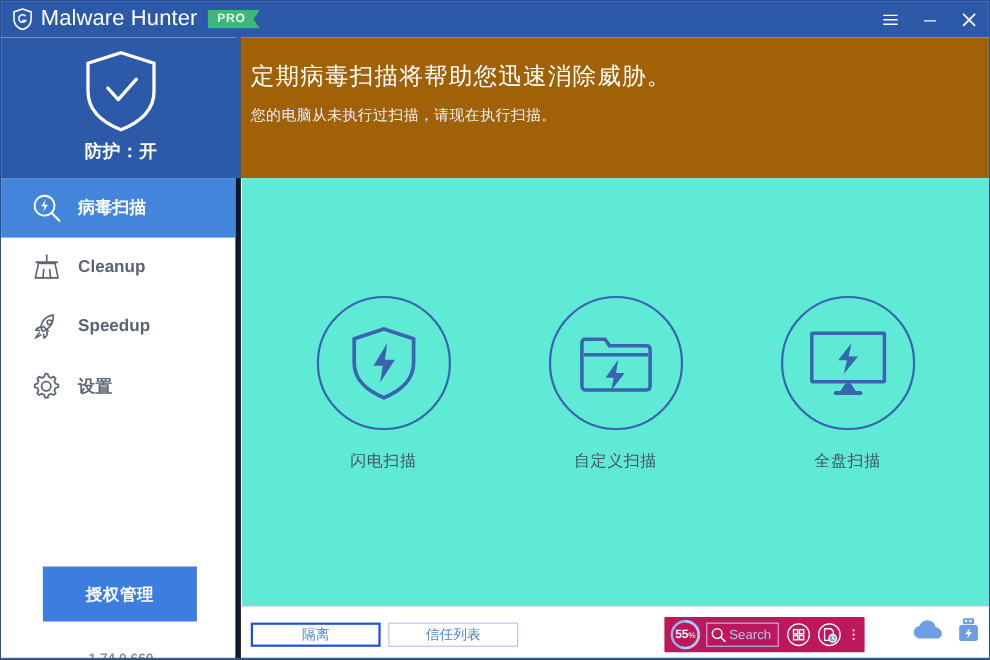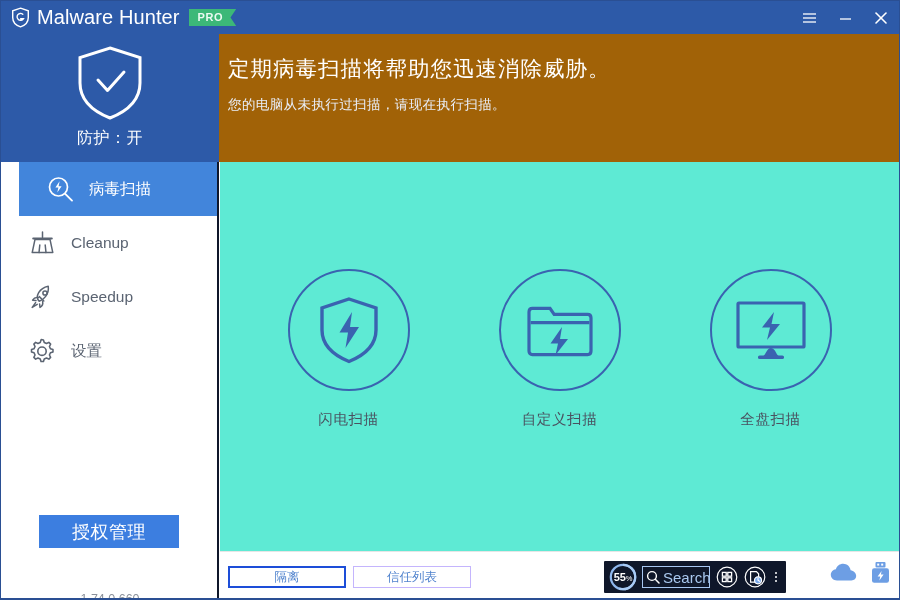--- a/index.html
+++ b/index.html
@@ -83,22 +83,23 @@
   }
   .win-btn svg { display: block; }
 
   
   .sidebar {
     position: absolute;
     left: 0; top: 33px;
     width: 218px;
     height: 566px;
     background: #ffffff;
-    border-right: 2px solid #0f172a;
-    box-sizing: border-box;
+    border-right: 5px solid #0f172a;
+    box-sizing: border-box;
+    font-weight: bold;
   }
   .shield-panel {
     height: 128px;
     background: #2d5aa8;
     width: 218px;
     position: relative;
     display: flex;
     flex-direction: column;
     align-items: center;
     justify-content: flex-start;
@@ -122,21 +123,20 @@
   .nav-item {
     height: 54px;
     display: flex;
     align-items: center;
     padding-left: 26px;
     box-sizing: border-box;
     cursor: default;
   }
   .nav-item.active {
     background: #4285db;
-    margin-left: 18px;
   }
   .nav-icon {
     width: 30px;
     height: 30px;
     flex: 0 0 30px;
     display: flex;
     align-items: center;
     justify-content: center;
   }
   .nav-icon svg { display: block; }
@@ -146,24 +146,24 @@
     color: #5b6472;
     white-space: nowrap;
   }
   .nav-item.active .nav-label { color: #ffffff; }
 
   .license-btn {
     position: absolute;
     left: 38px;
     top: 481px;
     width: 140px;
-    height: 33px;
+    height: 50px;
     background: #3c7ee0;
     color: #ffffff;
-    font-size: 18px;
+    font-size: 15px;
     display: flex;
     align-items: center;
     justify-content: center;
     cursor: default;
     letter-spacing: .5px;
   }
   .version {
     position: absolute;
     left: 0;
     top: 558px;
@@ -304,21 +304,21 @@
     background: #2a4f93;
   }
 
   
   .overlay {
     position: absolute;
     left: 603px;
     top: 560px;
     width: 182px;
     height: 32px;
-    background: #0f172a;
+    background: #be185d;
     display: flex;
     align-items: center;
     padding: 0 5px;
     box-sizing: border-box;
     border-radius: 1px;
   }
   .ov-gauge {
     position: relative;
     width: 28px;
     height: 28px;
@@ -344,21 +344,21 @@
     display: flex;
     align-items: center;
     box-sizing: border-box;
     padding-left: 3px;
     cursor: text;
   }
   .ov-search svg { flex: 0 0 auto; }
   .ov-search-ph {
     margin-left: 3px;
     color: #a9c8ef;
-    font-size: 15px;
+    font-size: 12px;
   }
   .ov-btn {
     margin-left: 6px;
     width: 23px;
     height: 23px;
     display: flex;
     align-items: center;
     justify-content: center;
     cursor: default;
   }

